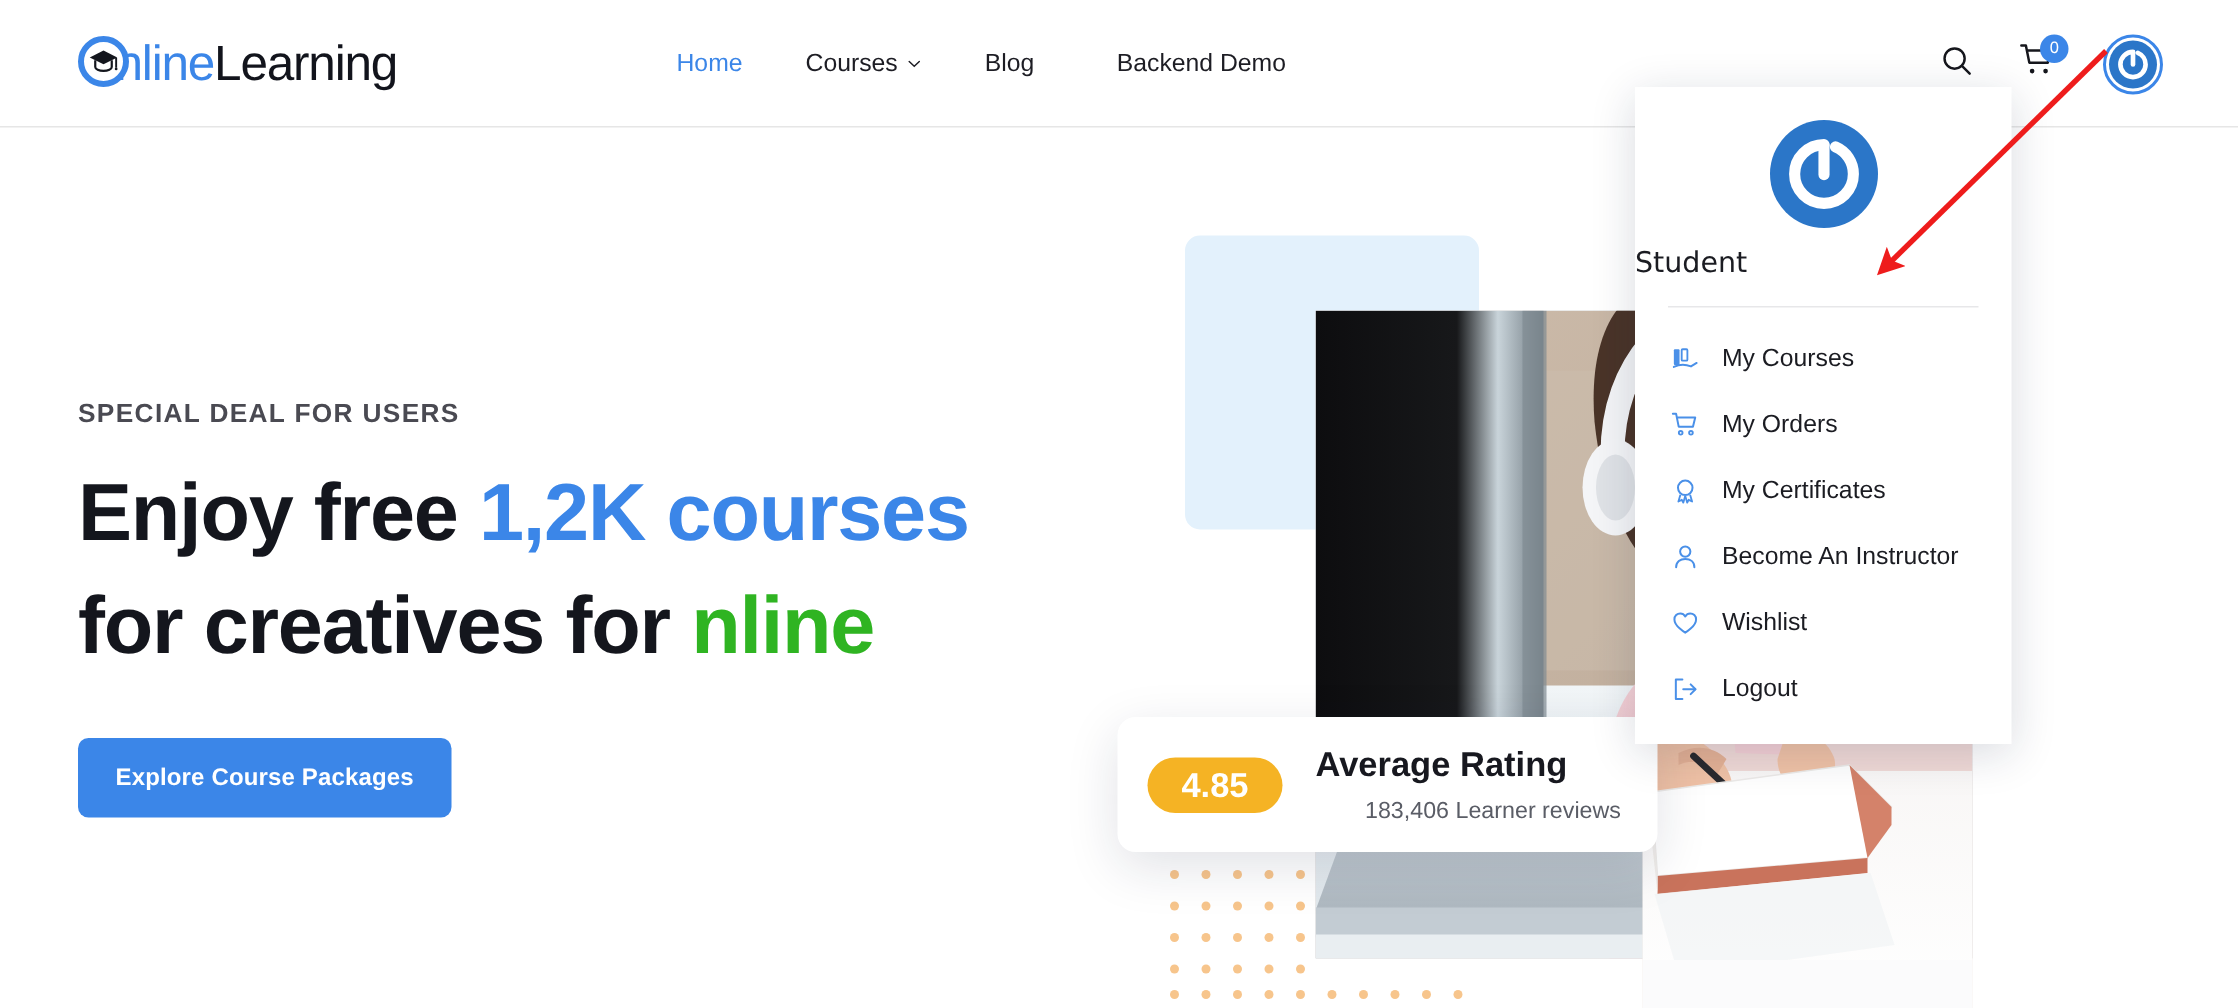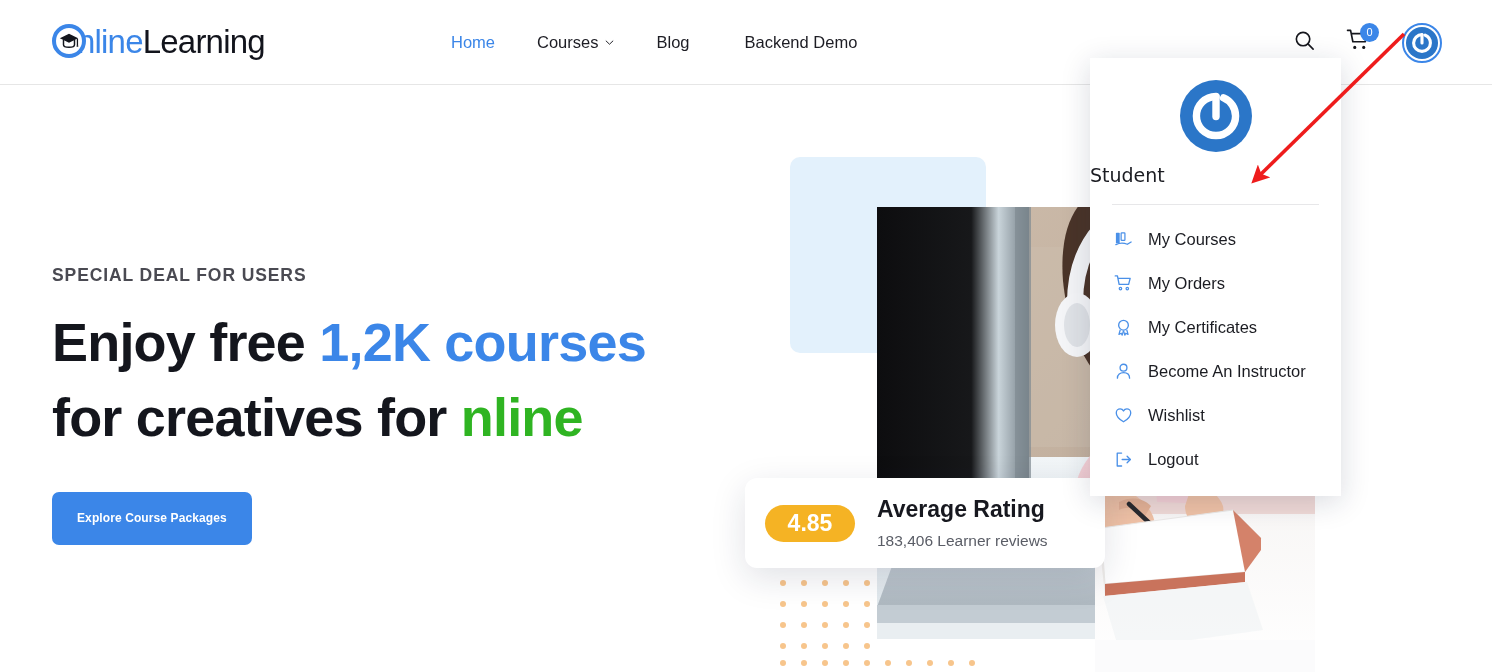--- a/index.html
+++ b/index.html
@@ -83,21 +83,21 @@
     color: #14161d; letter-spacing: -0.8px;
   }
   .hl-blue { color: #3b86e8; }
   .hl-green { color: #2fb422; }
 
   .cta-btn {
     position: absolute; left: 0; top: 407px;
     background: #3b86e8; color: #ffffff;
     border: none; border-radius: 7px;
     padding: 0 25px; height: 53px; line-height: 53px;
-    font-size: 12px; font-weight: 700; letter-spacing: 0.1px;
+    font-size: 16px; font-weight: 700; letter-spacing: 0.1px;
     cursor: pointer; font-family: "Liberation Sans", sans-serif;
   }
 
   
   .hero-right { position: absolute; left: 700px; top: 0; width: 792px; height: 587px; }
 
   .blue-square {
     position: absolute; left: 90px; top: 72px;
     width: 196px; height: 196px;
     background: #e3f1fc; border-radius: 10px;
@@ -131,21 +131,21 @@
   }
   .rating-pill {
     width: 90px; height: 37px; border-radius: 19px;
     background: #f5b324; color: #ffffff;
     font-size: 23px; font-weight: 700;
     display: flex; align-items: center; justify-content: center;
     flex: 0 0 auto;
   }
   .rating-texts { margin-left: 22px; }
   .rating-title { font-size: 23px; font-weight: 700; color: #17181f; line-height: 1.5; }
-  .rating-sub { font-size: 15.5px; color: #5a5d66; line-height: 1.6; margin-top: 3px; }
+  .rating-sub { font-size: 15.5px; color: #5a5d66; line-height: 1.6; margin-top: 3px; margin-left: 33px; }
 
   
   .dropdown {
     position: absolute; left: 1090px; top: 58px;
     width: 251px; height: 438px;
     background: #ffffff;
     box-shadow: 0 6px 28px rgba(20,30,60,0.16);
     z-index: 60;
     padding-top: 22px;
   }

